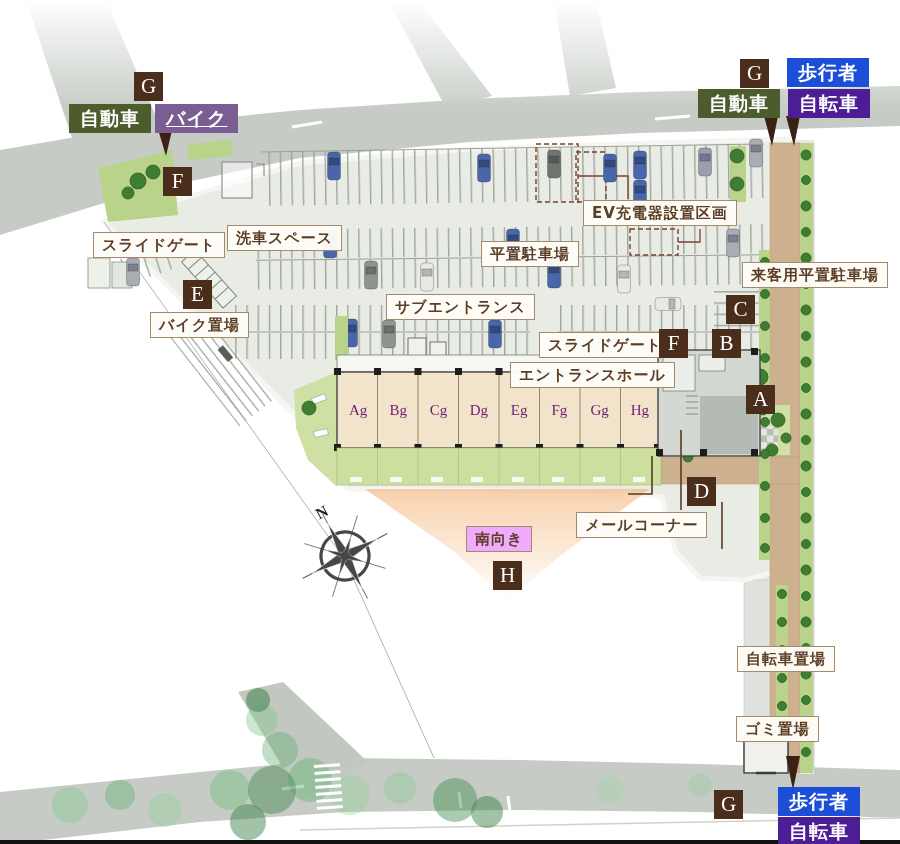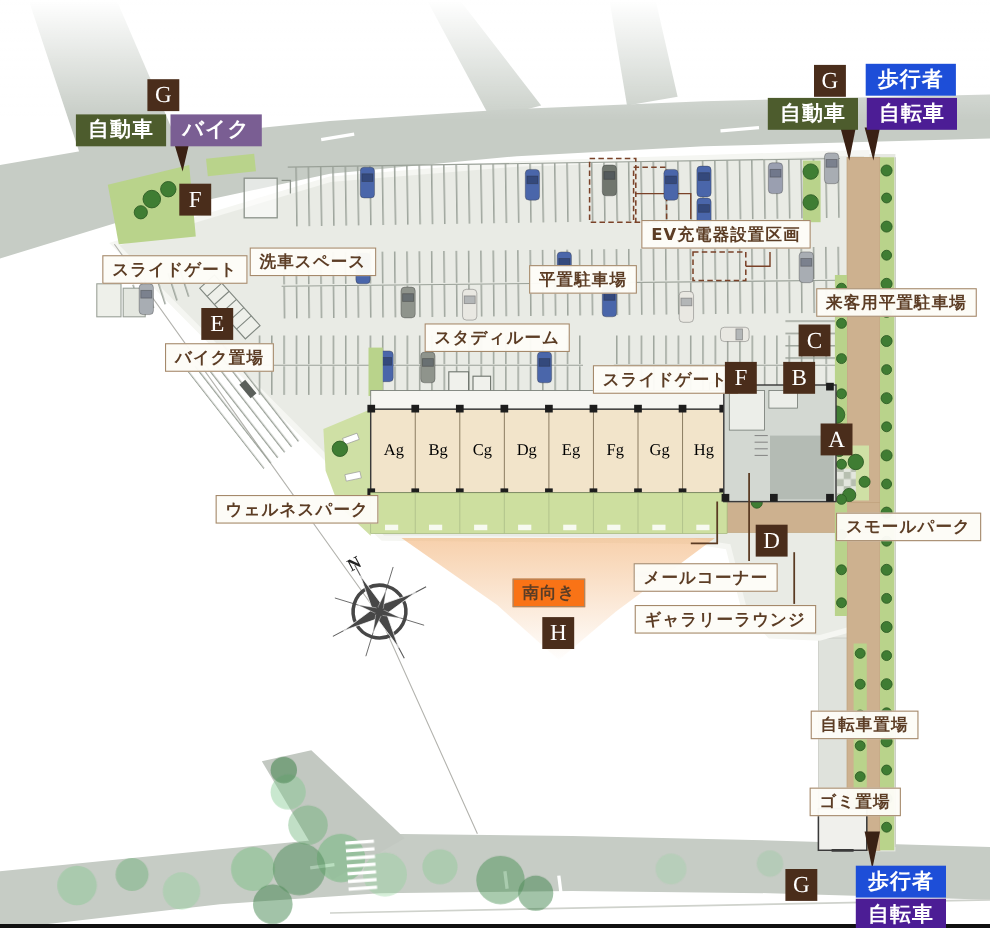--- a/index.html
+++ b/index.html
@@ -2,33 +2,33 @@
 <html><head>
 <meta charset="utf-8">
 <style>
   html,body{margin:0;padding:0;background:#fff;}
   #stage{position:relative;width:900px;height:844px;background:#ffffff;overflow:hidden;
          font-family:"DejaVu Sans","Liberation Sans",sans-serif;}
   #stage svg{position:absolute;left:0;top:0;}
   .lbl{position:absolute;background:rgba(253,252,247,.97);border:1px solid #a5896b;
        color:#5c3d25;font-size:15px;font-weight:bold;line-height:20px;padding:2px 8px;
        letter-spacing:1px;white-space:nowrap;z-index:30;}
-  .lbl.cream{background:#f97316;}
+  .lbl.cream{background:#f0abfc;}
   .marker{position:absolute;width:29px;height:29px;background:#4a2d1b;color:#fff;
           font-family:"Liberation Serif","DejaVu Serif",serif;font-size:21px;
           display:flex;align-items:center;justify-content:center;z-index:32;}
   .tag{position:absolute;height:29px;line-height:29px;padding:0 11px;color:#fff;
        font-size:19px;font-weight:bold;letter-spacing:1px;white-space:nowrap;z-index:32;}
   .tag.car{background:#4d5c2d;}
-  .tag.bike{background:#7a5e93;}
+  .tag.bike{background:#7a5e93;text-decoration:underline;}
   .tag.ped{background:#1d4ed8;}
   .tag.bic{background:#4c1d95;}
   .units-row{position:absolute;left:338px;top:374px;width:322px;height:72px;display:flex;z-index:20;}
   .unit{flex:1;display:flex;align-items:center;justify-content:center;
-        font-family:"Liberation Serif","DejaVu Serif",serif;font-size:15px;color:#000000;}
+        font-family:"Liberation Serif","DejaVu Serif",serif;font-size:15px;color:#701a75;}
 </style>
 </head>
 <body>
 
 <div id="stage">
 
 <svg width="900" height="844" viewBox="0 0 900 844">
   <defs>
     <pattern id="tv" width="11.2" height="6" patternUnits="userSpaceOnUse">
       <path d="M0.7,0 V6" stroke="#9aa198" stroke-width="1.3"></path>
@@ -448,26 +448,24 @@
 <div class="tag bike" style="left:155px;top:104px">バイク</div>
 <div class="tag car" style="left:698px;top:89px">自動車</div>
 <div class="tag ped" style="left:787px;top:58px">歩行者</div>
 <div class="tag bic" style="left:788px;top:89px">自転車</div>
 <div class="tag ped" style="left:778px;top:787px">歩行者</div>
 <div class="tag bic" style="left:778px;top:817px">自転車</div>
 
 <div class="lbl" style="left:93px;top:232px">スライドゲート</div>
 <div class="lbl" style="left:227px;top:225px">洗車スペース</div>
 <div class="lbl" style="left:150px;top:312px">バイク置場</div>
-<div class="lbl" style="left:386px;top:294px">スタディルーム</div>
+<div class="lbl" style="left:386px;top:294px">サブエントランス</div>
 <div class="lbl" style="left:481px;top:241px">平置駐車場</div>
 <div class="lbl" style="left:583px;top:200px">EV充電器設置区画</div>
 <div class="lbl" style="left:742px;top:262px">来客用平置駐車場</div>
 <div class="lbl" style="left:539px;top:332px">スライドゲート</div>
-<div class="lbl" style="left:196px;top:450px">ウェルネスパーク</div>
-<div class="lbl" style="left:760px;top:466px">スモールパーク</div>
+<div class="lbl" style="left:510px;top:362px">エントランスホール</div>
 <div class="lbl" style="left:576px;top:512px">メールコーナー</div>
 <div class="lbl cream" style="left:466px;top:526px">南向き</div>
-<div class="lbl" style="left:577px;top:550px">ギャラリーラウンジ</div>
 <div class="lbl" style="left:737px;top:646px">自転車置場</div>
 <div class="lbl" style="left:736px;top:716px">ゴミ置場</div>
 
 </div>
 
 </body></html>

